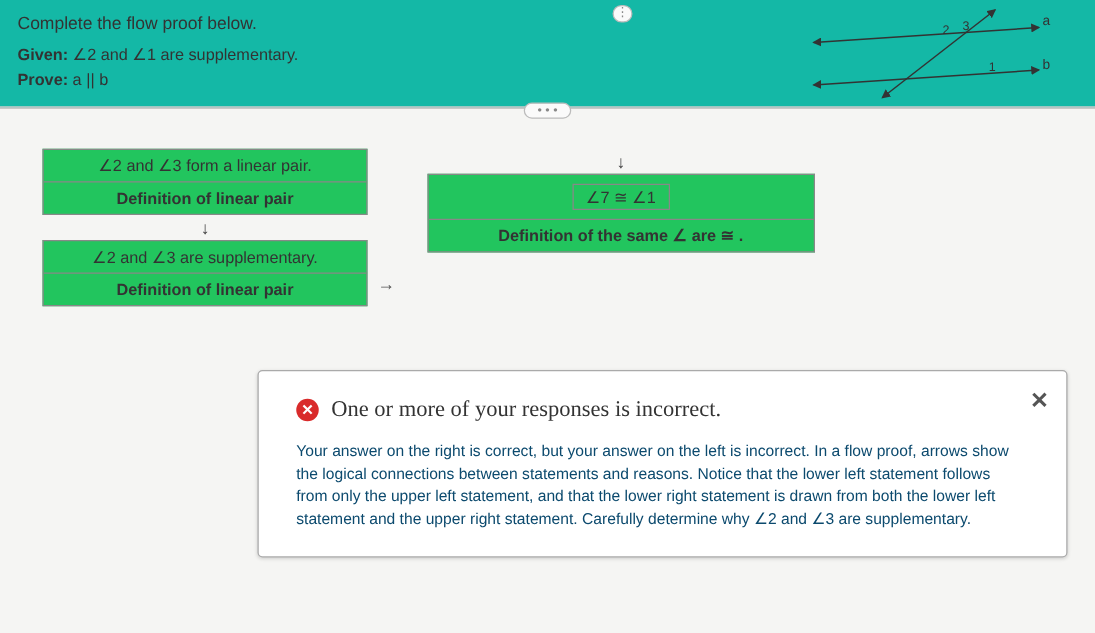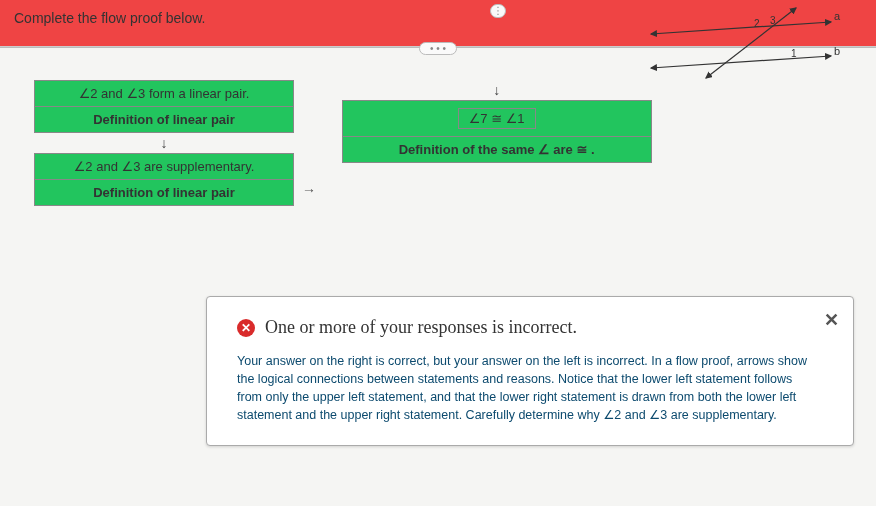--- a/index.html
+++ b/index.html
@@ -1,17 +1,17 @@
 <!DOCTYPE html>
 <html><head>
 <meta charset="utf-8">
 <style>
   * { box-sizing: border-box; margin: 0; padding: 0; }
   body { font-family: Arial, sans-serif; font-size: 13px; color: #333; background: #f5f5f3; width: 876px; height: 506px; position: relative; overflow: hidden; }
-  .header { padding: 10px 14px 12px 14px; border-bottom: 1px solid #ccc; background:#ef4444;}
+  .header { padding: 10px 14px 12px 14px; border-bottom: 1px solid #ccc; background:#14b8a6;}
   .instr { font-weight: normal; margin-bottom: 8px; font-size:14px;}
   .gp { font-size: 13px; line-height: 1.5; }
   .gp b { font-weight: bold; }
   .diagram { position: absolute; top: 6px; right: 30px; width: 210px; height: 80px; }
   .ellipsis-divider { text-align: center; position: relative; height: 14px;}
   .ellipsis-divider .pill { display:inline-block; border:1px solid #bbb; border-radius: 8px; padding: 0px 10px; font-size:10px; color:#888; background:#fafafa; position:relative; top:-8px;}
   .vert-pill { position:absolute; left:490px; top:4px; border:1px solid #bbb; border-radius:8px; padding:4px 2px; font-size:10px; color:#888; background:#fafafa; line-height:0.4;}
   .flow-area { padding: 18px 20px 10px 34px; position: relative; }
   .column { display:inline-block; vertical-align: top; }
   .col-left { width: 260px; margin-right: 44px;}
@@ -27,20 +27,26 @@
   .fb-x { display:inline-flex; width:18px; height:18px; border-radius:50%; background:#d92b2b; color:#fff; align-items:center; justify-content:center; font-size:12px; font-family:Arial; font-weight:bold;}
   .fb-close { position:absolute; top:12px; right:14px; font-size:18px; color:#555; cursor:pointer; font-weight:bold;}
   .fb-body { font-size:12.5px; line-height:1.45; color:#0c4a6e;}
   hr.main { border:none; border-top:1px solid #bbb; margin: 0;}
 </style>
 </head>
 <body>
 
 <div class="header">
   <div class="instr">Complete the flow proof below.</div>
+  <div class="gp">
+    <b>Given:</b>
+    <span>∠2 and ∠1 are supplementary.</span><br>
+    <b>Prove:</b>
+    <span>a || b</span>
+  </div>
   <span class="vert-pill">⋮</span>
 </div>
 
 <svg class="diagram" viewBox="0 0 210 80">
   <defs>
     <marker id="ah" markerWidth="6" markerHeight="6" refX="5" refY="3" orient="auto">
         <path d="M0,0 L6,3 L0,6 Z" fill="#333"></path>
       </marker>
     <marker id="ah2" markerWidth="6" markerHeight="6" refX="1" refY="3" orient="auto">
         <path d="M6,0 L0,3 L6,6 Z" fill="#333"></path>

